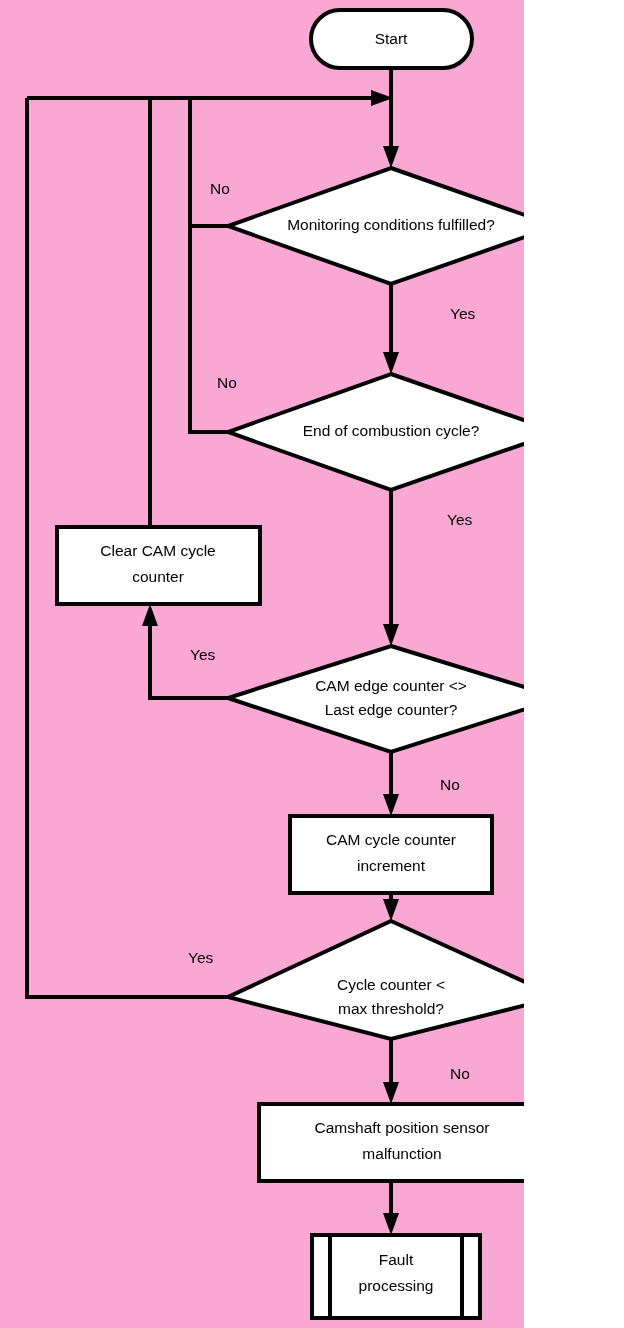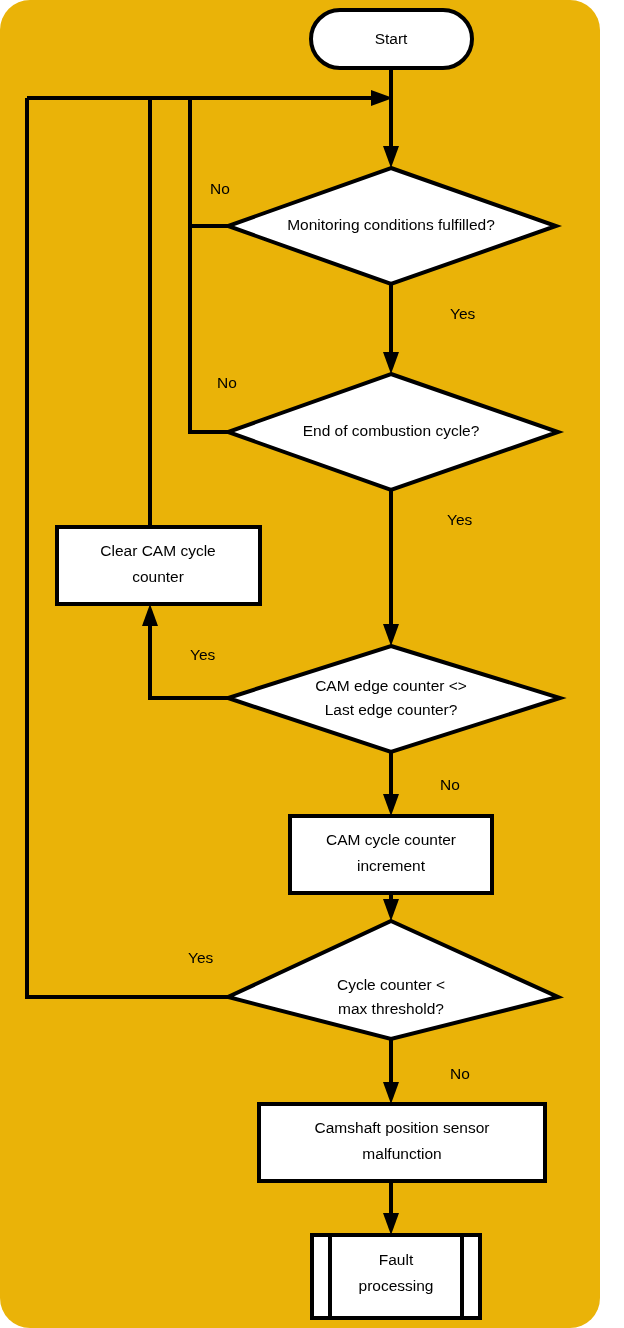--- a/index.html
+++ b/index.html
@@ -7,25 +7,24 @@
     padding: 0;
     background: #ffffff;
   }
   body {
     width: 624px;
     height: 1328px;
     font-family: "Liberation Sans", sans-serif;
   }
   #flowchart-root {
     position: relative;
-    width: 600px;
+    width: 524px;
     height: 1328px;
-    background: #eab308;
+    background: #f9a8d4;
     overflow: hidden;
-    border-radius: 30px;
   }
   svg#flow-svg {
     display: block;
     width: 624px;
     height: 1328px;
   }
   .shape-outline {
     fill: #ffffff;
     stroke: #000000;
     stroke-width: 4;

